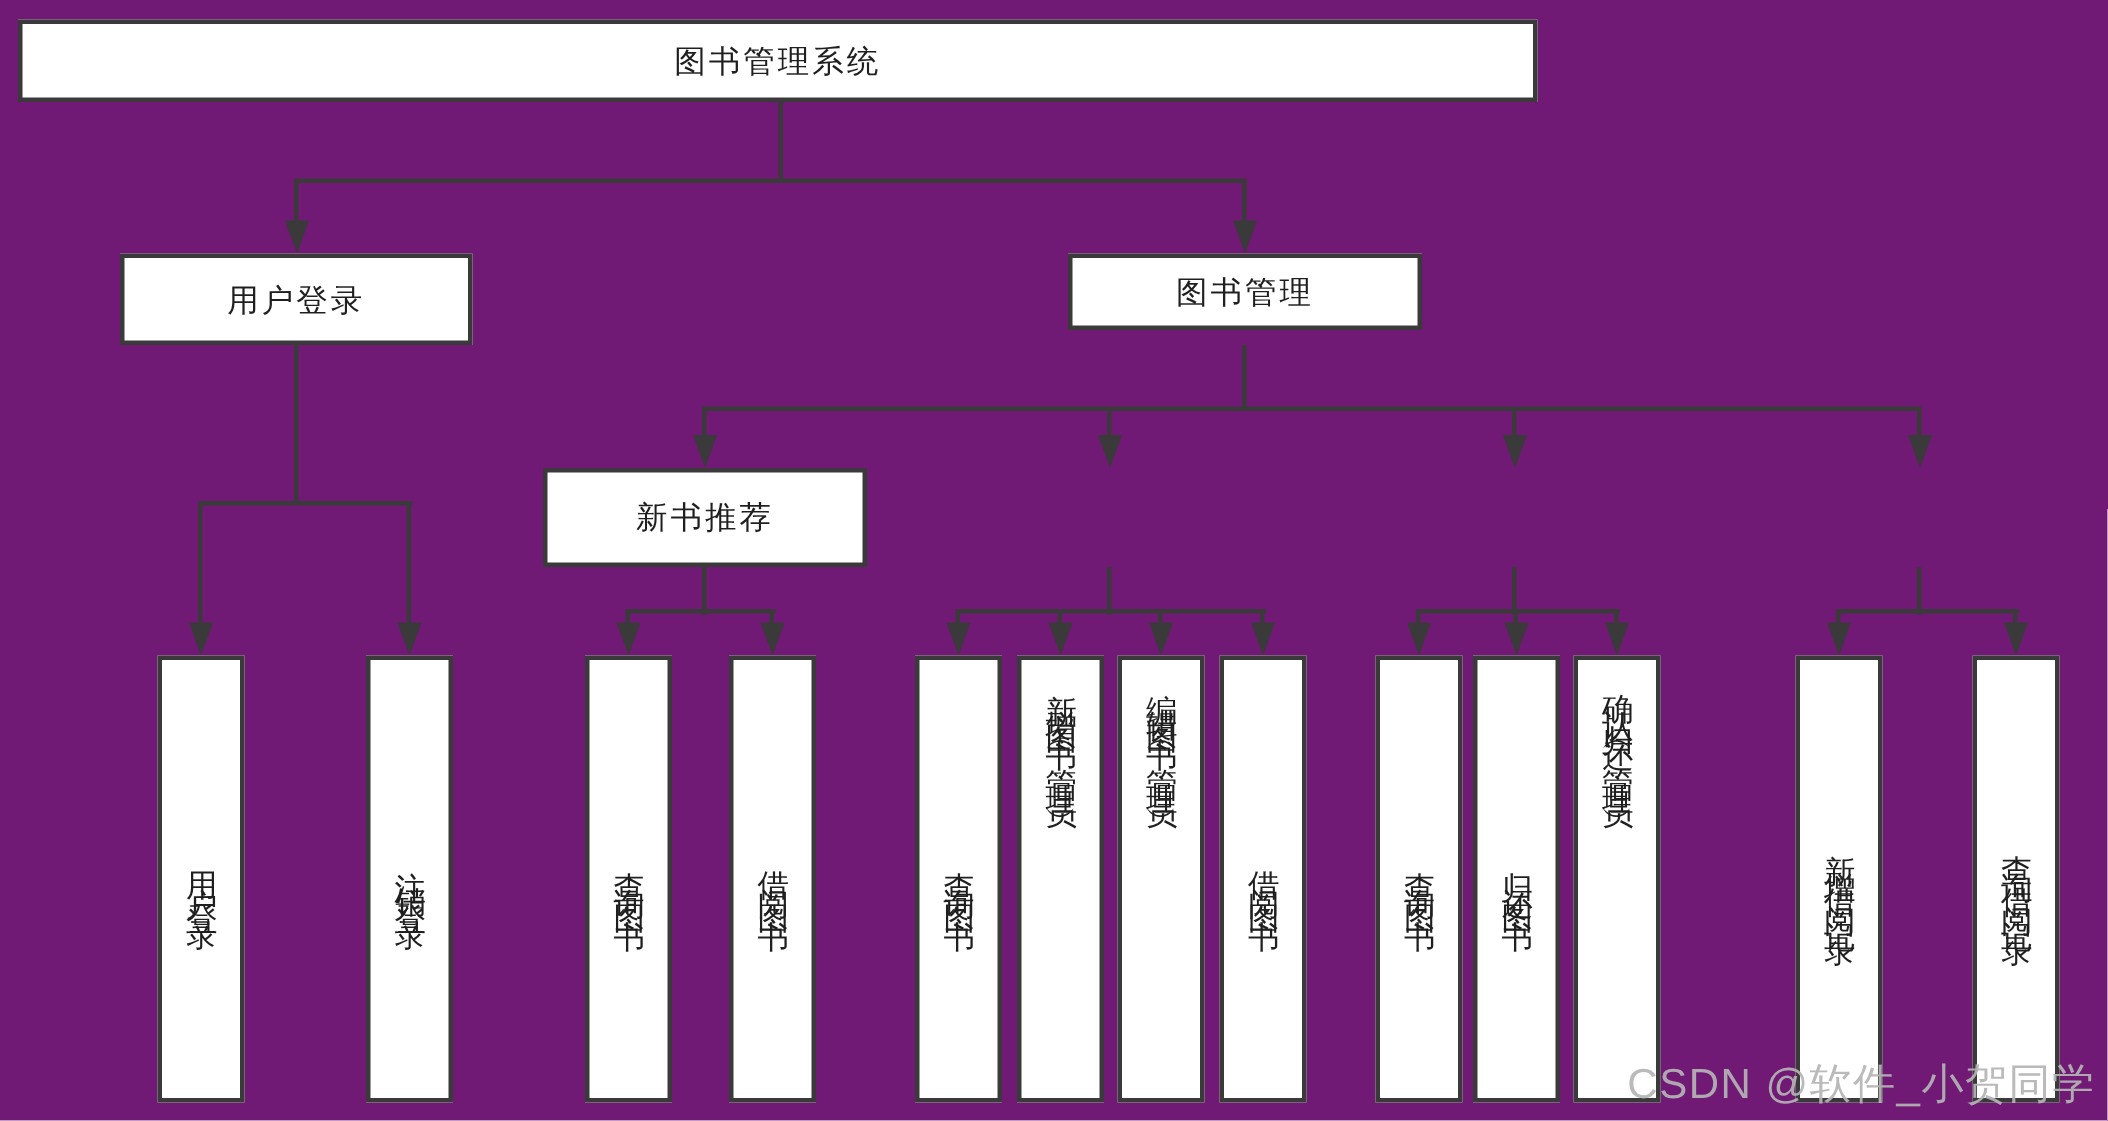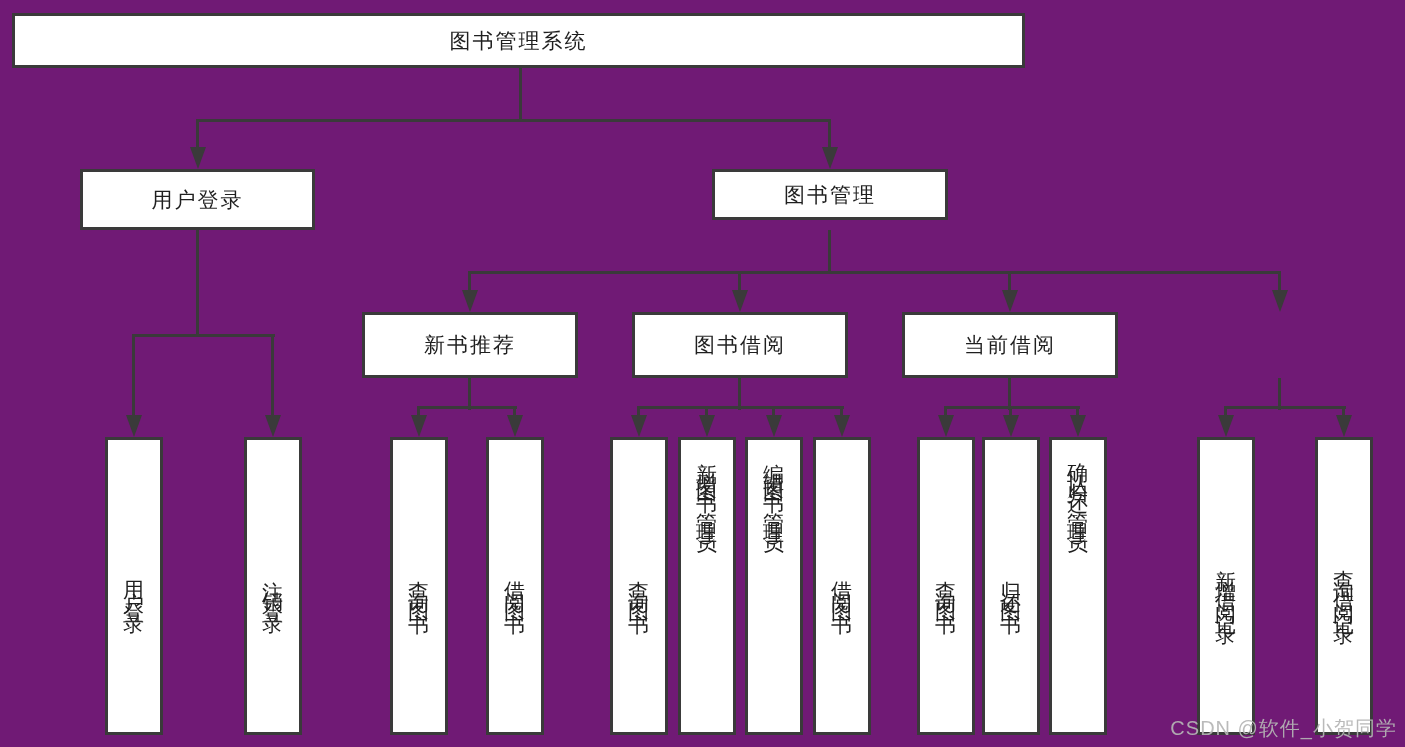--- a/index.html
+++ b/index.html
@@ -18,21 +18,21 @@
   }
   .vbox.tight{justify-content:flex-start;padding-top:6px;letter-spacing:10px;}
   .ln{position:absolute;background:#3a3a3a;}
   .ah{
     position:absolute;width:0;height:0;
     border-left:8px solid transparent;border-right:8px solid transparent;
     border-top:22px solid #3a3a3a;
   }
   .watermark{
     position:absolute;right:8px;bottom:5px;z-index:5;
-    color:#b5b5b5;font-size:20px;letter-spacing:1px;opacity:.92;margin-top:40px;
+    color:#b5b5b5;font-size:28px;letter-spacing:1px;opacity:.92;margin-top:40px;
   }
 </style>
 </head>
 <body>
 
 <div class="canvas">
 
   <div class="box" style="left:12px;top:13px;width:1013px;height:55px;">
     <span>图书管理系统</span>
   </div>
@@ -64,26 +64,20 @@
   <div class="ah" style="left:462px;top:290px;"></div>
   <div class="ln" style="left:738px;top:273px;width:3px;height:19px;"></div>
   <div class="ah" style="left:732px;top:290px;"></div>
   <div class="ln" style="left:1008px;top:273px;width:3px;height:19px;"></div>
   <div class="ah" style="left:1002px;top:290px;"></div>
   <div class="ln" style="left:1278px;top:273px;width:3px;height:19px;"></div>
   <div class="ah" style="left:1272px;top:290px;"></div>
 
   <div class="box" style="left:362px;top:312px;width:216px;height:66px;">
     <span>新书推荐</span>
-  </div>
-  <div class="box" style="left:632px;top:312px;width:216px;height:66px;">
-    <span>图书借阅</span>
-  </div>
-  <div class="box" style="left:902px;top:312px;width:216px;height:66px;">
-    <span>当前借阅</span>
   </div>
 
   <div class="ln" style="left:468px;top:378px;width:3px;height:32px;"></div>
   <div class="ln" style="left:417px;top:406px;width:100px;height:3px;"></div>
   <div class="ln" style="left:417px;top:408px;width:3px;height:10px;"></div>
   <div class="ah" style="left:411px;top:415px;"></div>
   <div class="ln" style="left:513px;top:408px;width:3px;height:10px;"></div>
   <div class="ah" style="left:507px;top:415px;"></div>
 
   <div class="ln" style="left:738px;top:378px;width:3px;height:32px;"></div>

